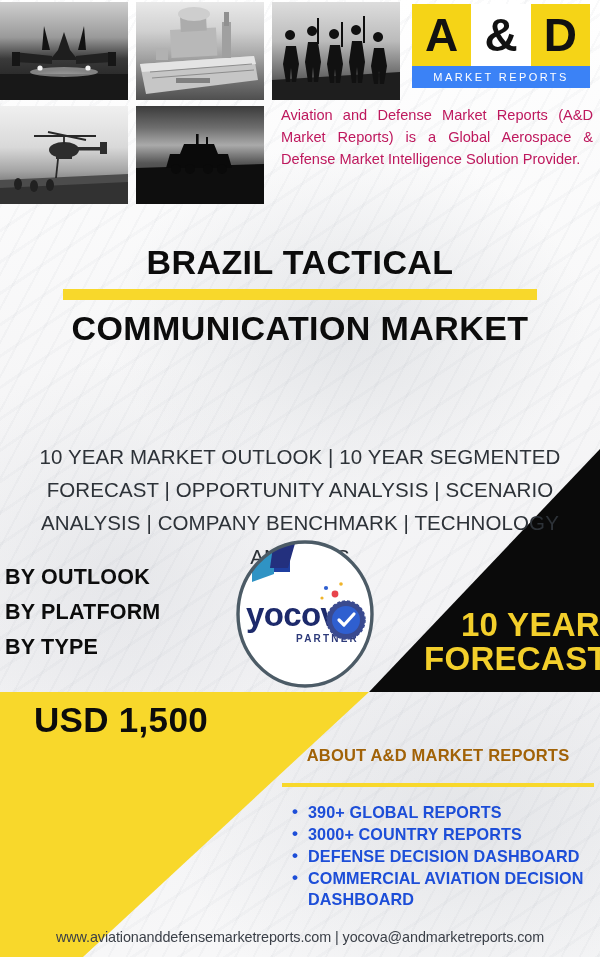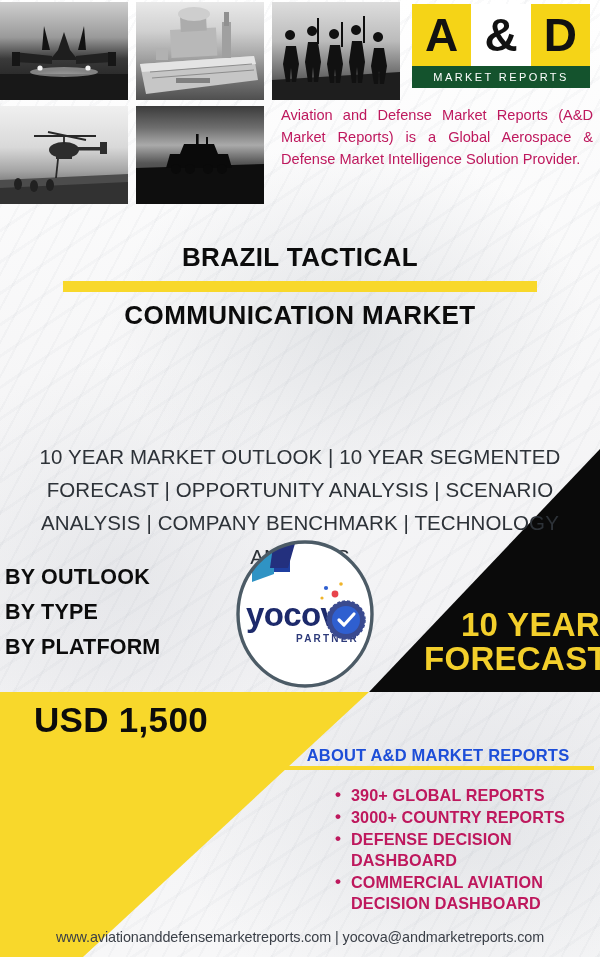--- a/index.html
+++ b/index.html
@@ -105,21 +105,21 @@
     line-height: 1;
     color: #111111;
     font-family: "Liberation Sans", sans-serif;
   }
   .logo-a { background: #F5D417; }
   .logo-amp { background: #ffffff; }
   .logo-d { background: #F5D417; }
   .logo-bar {
     width: 178px;
     height: 22px;
-    background: #14532d;
+    background: #3b82f6;
     color: #ffffff;
     font-size: 11px;
     letter-spacing: 2.4px;
     display: flex;
     align-items: center;
     justify-content: center;
     font-family: "Liberation Sans", sans-serif;
   }
 
   
@@ -134,21 +134,21 @@
   }
 
   
   .title-block {
     position: absolute;
     left: 0; top: 244px;
     width: 600px;
     text-align: center;
   }
   .title-line {
-    font-size: 26px;
+    font-size: 34px;
     font-weight: bold;
     letter-spacing: 0.4px;
     color: #0c0c0c;
     line-height: 1.06;
   }
   .title-rule {
     width: 474px;
     height: 11px;
     background: #F8D82B;
     margin: 9px auto 10px auto;
@@ -229,45 +229,44 @@
 
   
   .about {
     position: absolute;
     left: 282px; top: 746px;
     width: 312px;
   }
   .about-head {
     font-size: 16.5px;
     font-weight: bold;
-    color: #1d4ed8;
+    color: #a16207;
     letter-spacing: 0.2px;
-    padding-bottom: 1px;
+    padding-bottom: 18px;
     text-align: center;
   }
   .about-rule {
     width: 312px;
     height: 3.5px;
     background: #F8D82B;
     margin-bottom: 15px;
   }
   .about-list {
     margin: 0;
     padding-left: 26px;
     list-style: none;
   }
   .about-item {
     position: relative;
     font-size: 16.2px;
     font-weight: bold;
-    color: #be185d;
+    color: #1d4ed8;
     line-height: 1.30;
     margin-bottom: 1px;
     letter-spacing: 0.1px;
-    margin-left: 43px;
   }
   .about-item::before {
     content: "\2022";
     position: absolute;
     left: -16px;
     top: -1px;
     font-size: 17px;
   }
 
   
@@ -406,22 +405,22 @@
   <div class="title-block">
     <div class="title-line">BRAZIL TACTICAL</div>
     <div class="title-rule"></div>
     <div class="title-line">COMMUNICATION MARKET</div>
   </div>
 
   <div class="subtitle">10 YEAR MARKET OUTLOOK | 10 YEAR SEGMENTED FORECAST | OPPORTUNITY ANALYSIS | SCENARIO ANALYSIS | COMPANY BENCHMARK | TECHNOLOGY ANALYSIS</div>
 
   <div class="seg-list">
     <div class="seg-item">BY OUTLOOK</div>
+    <div class="seg-item">BY PLATFORM</div>
     <div class="seg-item">BY TYPE</div>
-    <div class="seg-item">BY PLATFORM</div>
   </div>
 
   <div class="badge">
     <svg viewBox="0 0 150 152" width="150" height="152">
       <defs>
         <clipPath id="badgeClip">
           <ellipse cx="75" cy="76" rx="67" ry="72"></ellipse>
         </clipPath>
       </defs>
       <ellipse cx="75" cy="76" rx="67" ry="72" fill="#ffffff"></ellipse>

